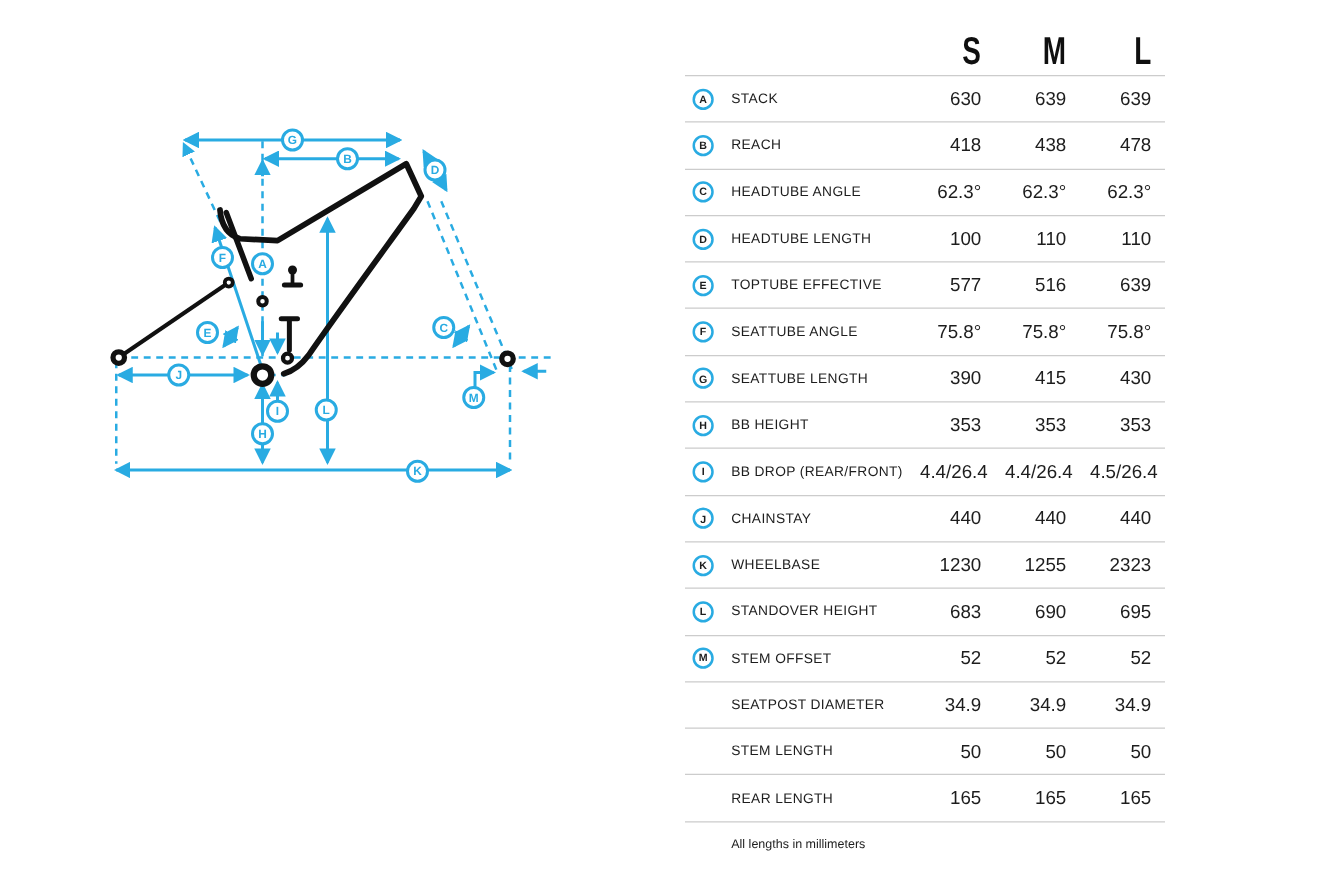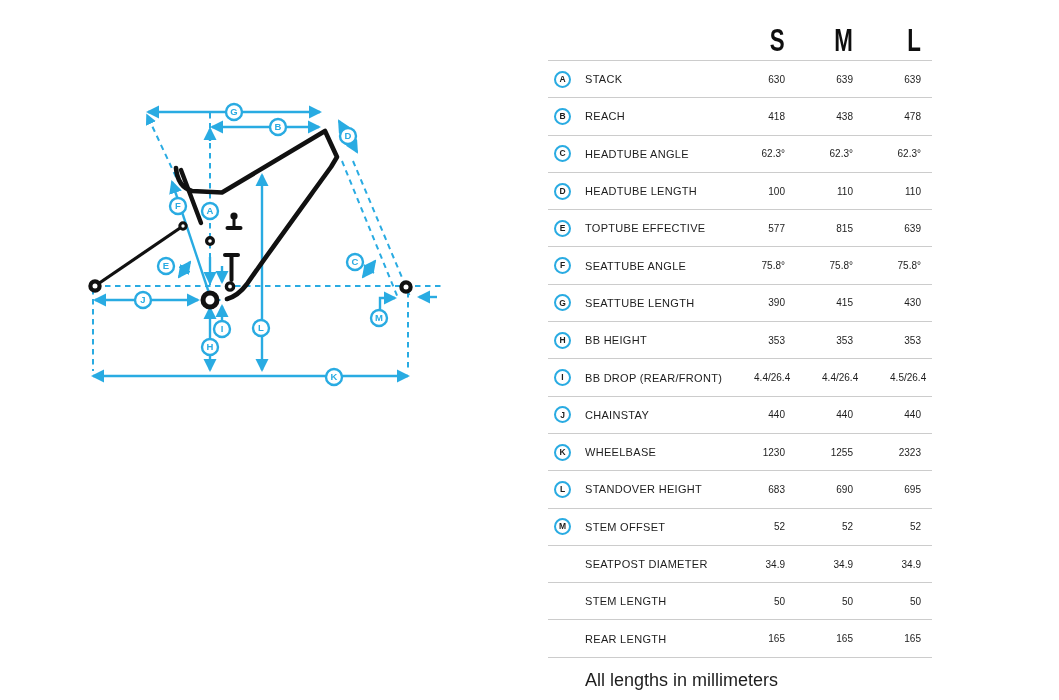--- a/index.html
+++ b/index.html
@@ -14,22 +14,22 @@
   .grid{display:grid;grid-template-columns:37px 1fr 68px 68px 68px;align-items:center;box-sizing:border-box;padding-right:11px;}
   .thead{height:61px;border-bottom:1px solid #ccc;align-items:end;padding-bottom:4px;}
   .hcell{text-align:right;line-height:1;}
   .hcell span{display:inline-block;font-size:31px;font-weight:700;transform:scaleX(.72);transform-origin:100% 80%;color:#0f0f0f;}
   .trow{height:37.3px;border-bottom:1px solid #ccc;}
   .badge{width:17px;height:17px;margin-left:6px;border:2px solid #29ABE2;border-radius:50%;box-sizing:border-box;
          display:flex;align-items:center;justify-content:center;}
   .badge i{font-style:normal;font-weight:700;font-size:8.5px;line-height:1;color:#1d1d1d;}
   .badge.empty{visibility:hidden;}
   .label{font-weight:400;font-size:11px;letter-spacing:.3px;color:#1d1d1d;white-space:nowrap;}
-  .val{font-size:10px;text-align:right;color:#1d1d1d;white-space:nowrap;}
-  .footnote{margin-top:12px;padding-left:37px;font-size:18px;color:#1d1d1d;}
+  .val{font-size:15px;text-align:right;color:#1d1d1d;white-space:nowrap;}
+  .footnote{margin-top:12px;padding-left:37px;font-size:10px;color:#1d1d1d;}
 </style>
 </head>
 <body>
 
 <div id="stage">
 
   <svg id="diagram" viewBox="0 0 548 700" xmlns="http://www.w3.org/2000/svg">
     <defs>
       <marker id="ah" viewBox="0 0 10 10" refX="8.5" refY="5" markerWidth="5.5" markerHeight="5.5" orient="auto-start-reverse">
         <path d="M0 0 L10 5 L0 10 z" fill="#29ABE2"></path>
@@ -203,21 +203,21 @@
       </div>
 
       <div class="grid trow">
         <span class="bcell">
             <span class="badge">
               <i>E</i>
             </span>
           </span>
         <span class="label">TOPTUBE EFFECTIVE</span>
         <span class="val">577</span>
-        <span class="val">815</span>
+        <span class="val">516</span>
         <span class="val">639</span>
       </div>
 
       <div class="grid trow">
         <span class="bcell">
             <span class="badge">
               <i>F</i>
             </span>
           </span>
         <span class="label">SEATTUBE ANGLE</span>

